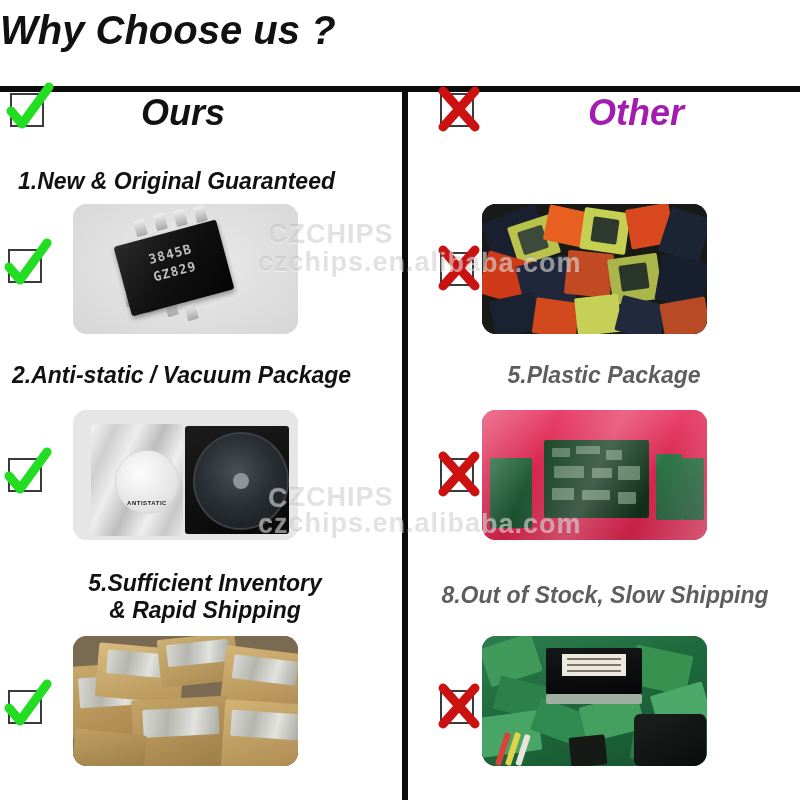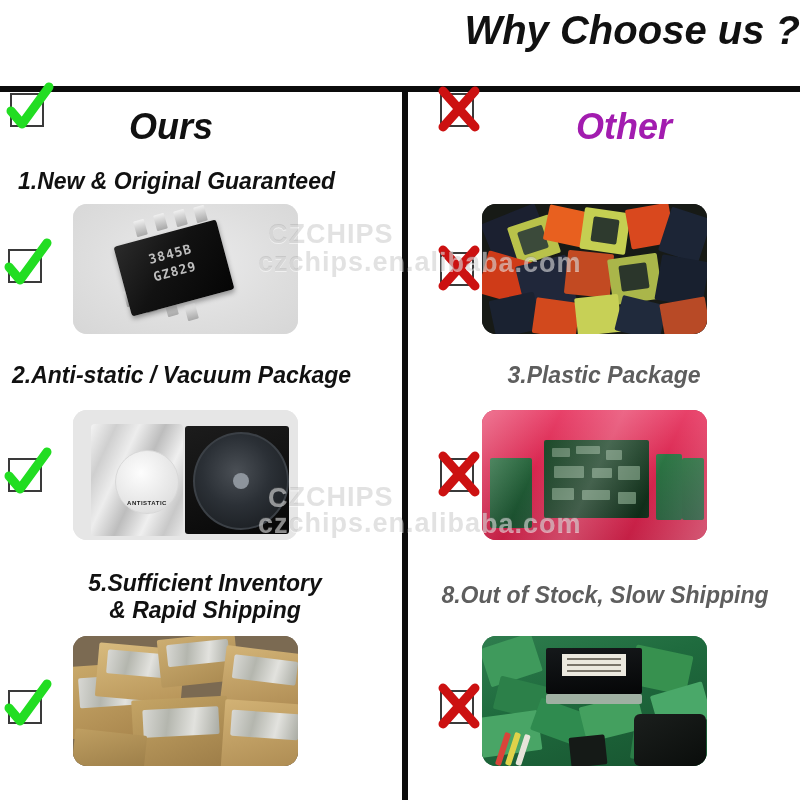--- a/index.html
+++ b/index.html
@@ -8,39 +8,39 @@
     background:#ffffff;
     font-family:"Liberation Sans","DejaVu Sans",sans-serif;
     overflow:hidden;
     position:relative;
   }
   .page{position:relative;width:800px;height:800px;overflow:hidden;background:#fff;}
 
   
   .title{
     position:absolute;left:0;top:8px;width:800px;
-    text-align:right;
+    text-align:left;
     font-size:40px;font-weight:bold;font-style:italic;
     color:#111;letter-spacing:0px;
   }
 
   
   .hrule{
     position:absolute;left:0;top:86px;width:800px;height:6px;
     background:#0c0c0c;
   }
   .vrule{
     position:absolute;left:402px;top:88px;width:6px;height:712px;
     background:#0c0c0c;
   }
 
   
   .colhead{
     position:absolute;top:92px;height:56px;
-    display:flex;align-items:flex-end;
+    display:flex;align-items:flex-start;margin-left:12px;
   }
   .colhead.ours{left:0;width:402px;}
   .colhead.other{left:408px;width:392px;}
   .colhead-label{
     font-size:36px;font-weight:bold;font-style:italic;
     width:100%;text-align:center;
   }
   .colhead.ours .colhead-label{color:#111;margin-left:-30px;}
   .colhead.other .colhead-label{color:#a21caf;margin-left:40px;}
 
@@ -269,21 +269,21 @@
         </div>
       </div>
       <div class="tray">
         <div class="reel">
           <div class="reel-hub"></div>
         </div>
       </div>
     </div>
   </div>
 
-  <div class="cell cell-head grey" style="left:408px;top:362px;width:392px;text-align:center;">3.Plastic Package</div>
+  <div class="cell cell-head grey" style="left:408px;top:362px;width:392px;text-align:center;">5.Plastic Package</div>
 
   <div class="markbox" style="left:440px;top:458px;">
     <svg viewBox="0 0 52 52">
       <path d="M10 8 L42 44 M42 8 L10 44" fill="none" stroke="#cc1111" stroke-width="9" stroke-linecap="round"></path>
     </svg>
   </div>
 
   <div class="panel" style="left:482px;top:410px;width:225px;height:130px;background:#c41f45;">
     <div class="panel-inner pinkbg">
       <span class="pcb" style="left:62px;top:30px;width:105px;height:78px;"></span>

